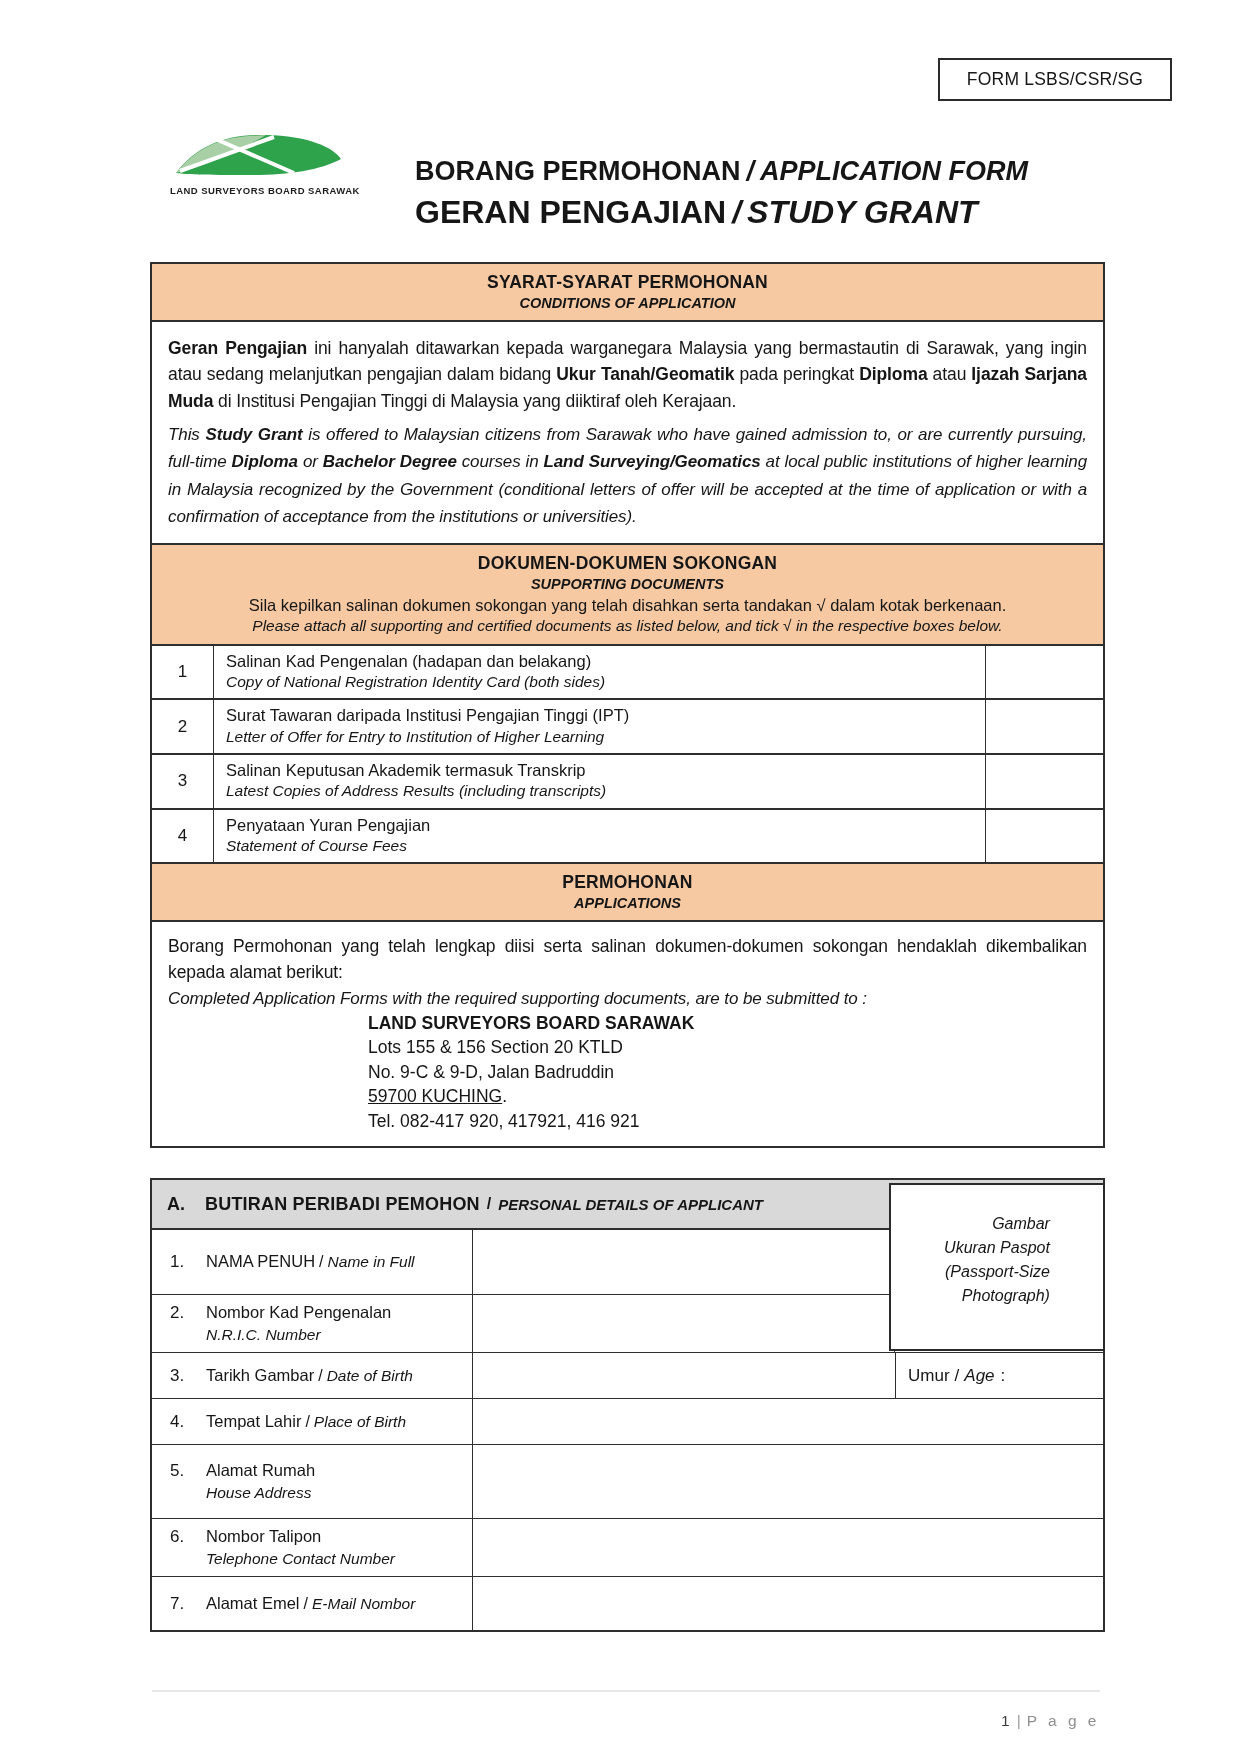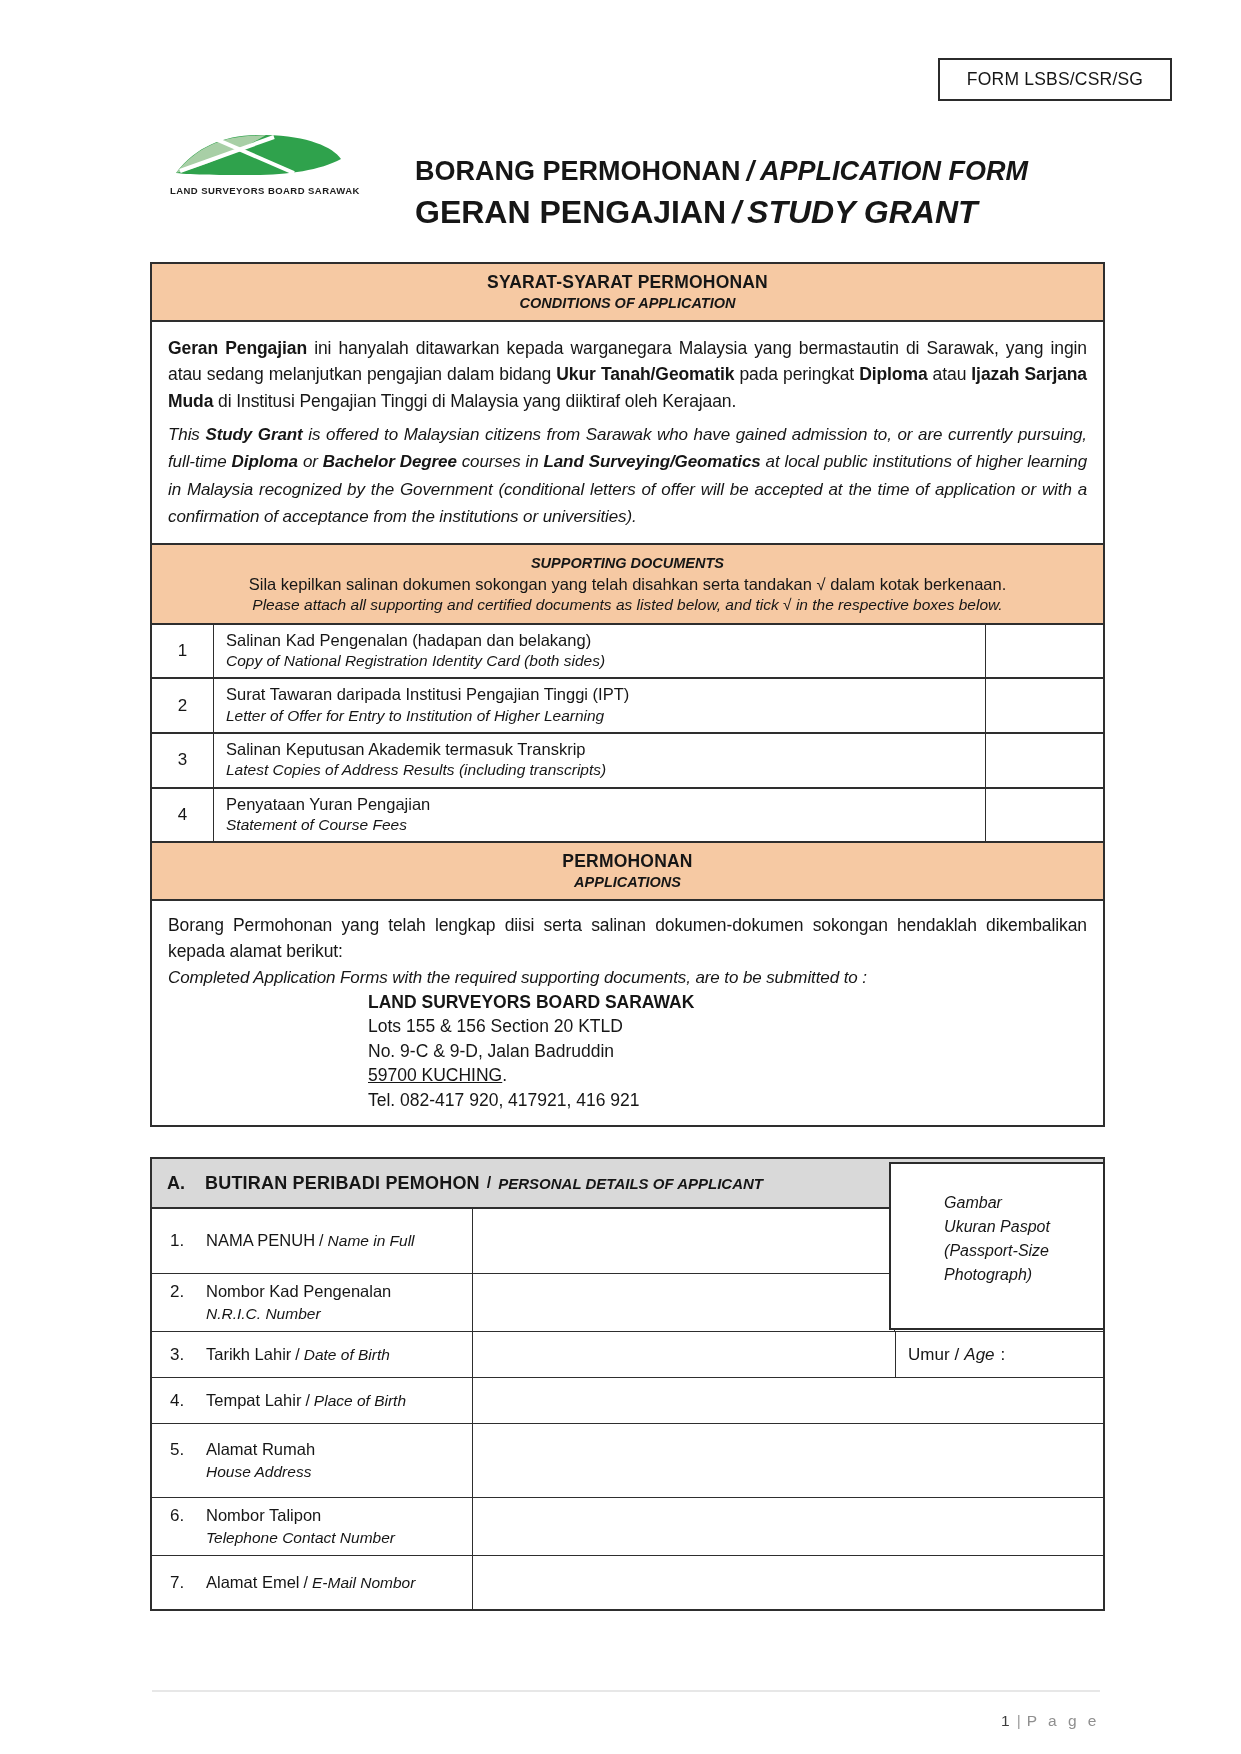--- a/index.html
+++ b/index.html
@@ -113,21 +113,21 @@
   .age-colon { margin-left: 6px; }
 
   .photo-box {
     position: absolute; top: 5px; left: 739px;
     width: 216px; height: 168px;
     background: #fff; border: 2.5px solid #2b2b2b;
     z-index: 2;
     display: flex; justify-content: center;
     padding-top: 27px;
     font-style: italic; font-size: 16px; line-height: 1.5;
-    text-align: left; white-space: pre-line;
+    text-align: right; white-space: pre-line;
   }
 
   
   .footer {
     position: absolute; left: 152px; top: 1690px; width: 948px;
     border-top: 2px solid #e7e7e7;
     padding-top: 20px; text-align: right;
     font-size: 15.5px;
   }
   .f-num { color: #3d3d3d; letter-spacing: 1px; }
@@ -169,20 +169,21 @@
       <div class="sh-malay">SYARAT-SYARAT PERMOHONAN</div>
       <div class="sh-english">CONDITIONS OF APPLICATION</div>
     </div>
 
     <div class="cond-body">
       <p class="para-malay"><b>Geran Pengajian</b><span> ini hanyalah ditawarkan kepada warganegara Malaysia yang bermastautin di Sarawak, yang ingin atau sedang melanjutkan pengajian dalam bidang </span><b>Ukur Tanah/Geomatik</b><span> pada peringkat </span><b>Diploma</b><span> atau </span><b>Ijazah Sarjana Muda</b><span> di Institusi Pengajian Tinggi di Malaysia yang diiktiraf oleh Kerajaan.</span></p>
       <p class="para-english"><span>This </span><b>Study Grant</b><span> is offered to Malaysian citizens from Sarawak who have gained admission to, or are currently pursuing, full-time </span><b>Diploma</b><span> or </span><b>Bachelor Degree</b><span> courses in </span><b>Land Surveying/Geomatics</b><span> at local public institutions of higher learning in Malaysia recognized by the Government (conditional letters of offer will be accepted at the time of application or with a confirmation of acceptance from the institutions or universities).</span></p>
     </div>
 
     <div class="sec-header">
+      <div class="sh-malay">DOKUMEN-DOKUMEN SOKONGAN</div>
       <div class="sh-english">SUPPORTING DOCUMENTS</div>
       <div class="sh-note-malay">Sila kepilkan salinan dokumen sokongan yang telah disahkan serta tandakan √ dalam kotak berkenaan.</div>
       <div class="sh-note-english">Please attach all supporting and certified documents as listed below, and tick √ in the respective boxes below.</div>
     </div>
 
     <div class="doc-row">
       <div class="doc-num">1</div>
       <div class="doc-desc">
         <div class="doc-malay">Salinan Kad Pengenalan (hadapan dan belakang)</div>
         <div class="doc-english">Copy of National Registration Identity Card (both sides)</div>
@@ -259,21 +260,21 @@
         <div class="sa-label">
           <div class="l1"><span class="sa-num">2.</span><span class="lm">Nombor Kad Pengenalan</span></div>
           <div class="l2 le">N.R.I.C. Number</div>
         </div>
         <div class="sa-val val-closed"></div>
         <div class="sa-ghost"></div>
       </div>
 
       <div class="sa-row cols-age row-3">
         <div class="sa-label">
-          <div class="l1"><span class="sa-num">3.</span><span class="lm">Tarikh Lahir</span><span class="lsep">/</span><span class="le">Date of Birth</span></div>
+          <div class="l1"><span class="sa-num">3.</span><span class="lm">Tarikh Gambar</span><span class="lsep">/</span><span class="le">Date of Birth</span></div>
         </div>
         <div class="sa-val"></div>
         <div class="age-cell">
           <span>Umur</span>
           <span class="age-sep">/</span>
           <span class="age-en">Age</span>
           <span class="age-colon">:</span>
         </div>
       </div>
 

